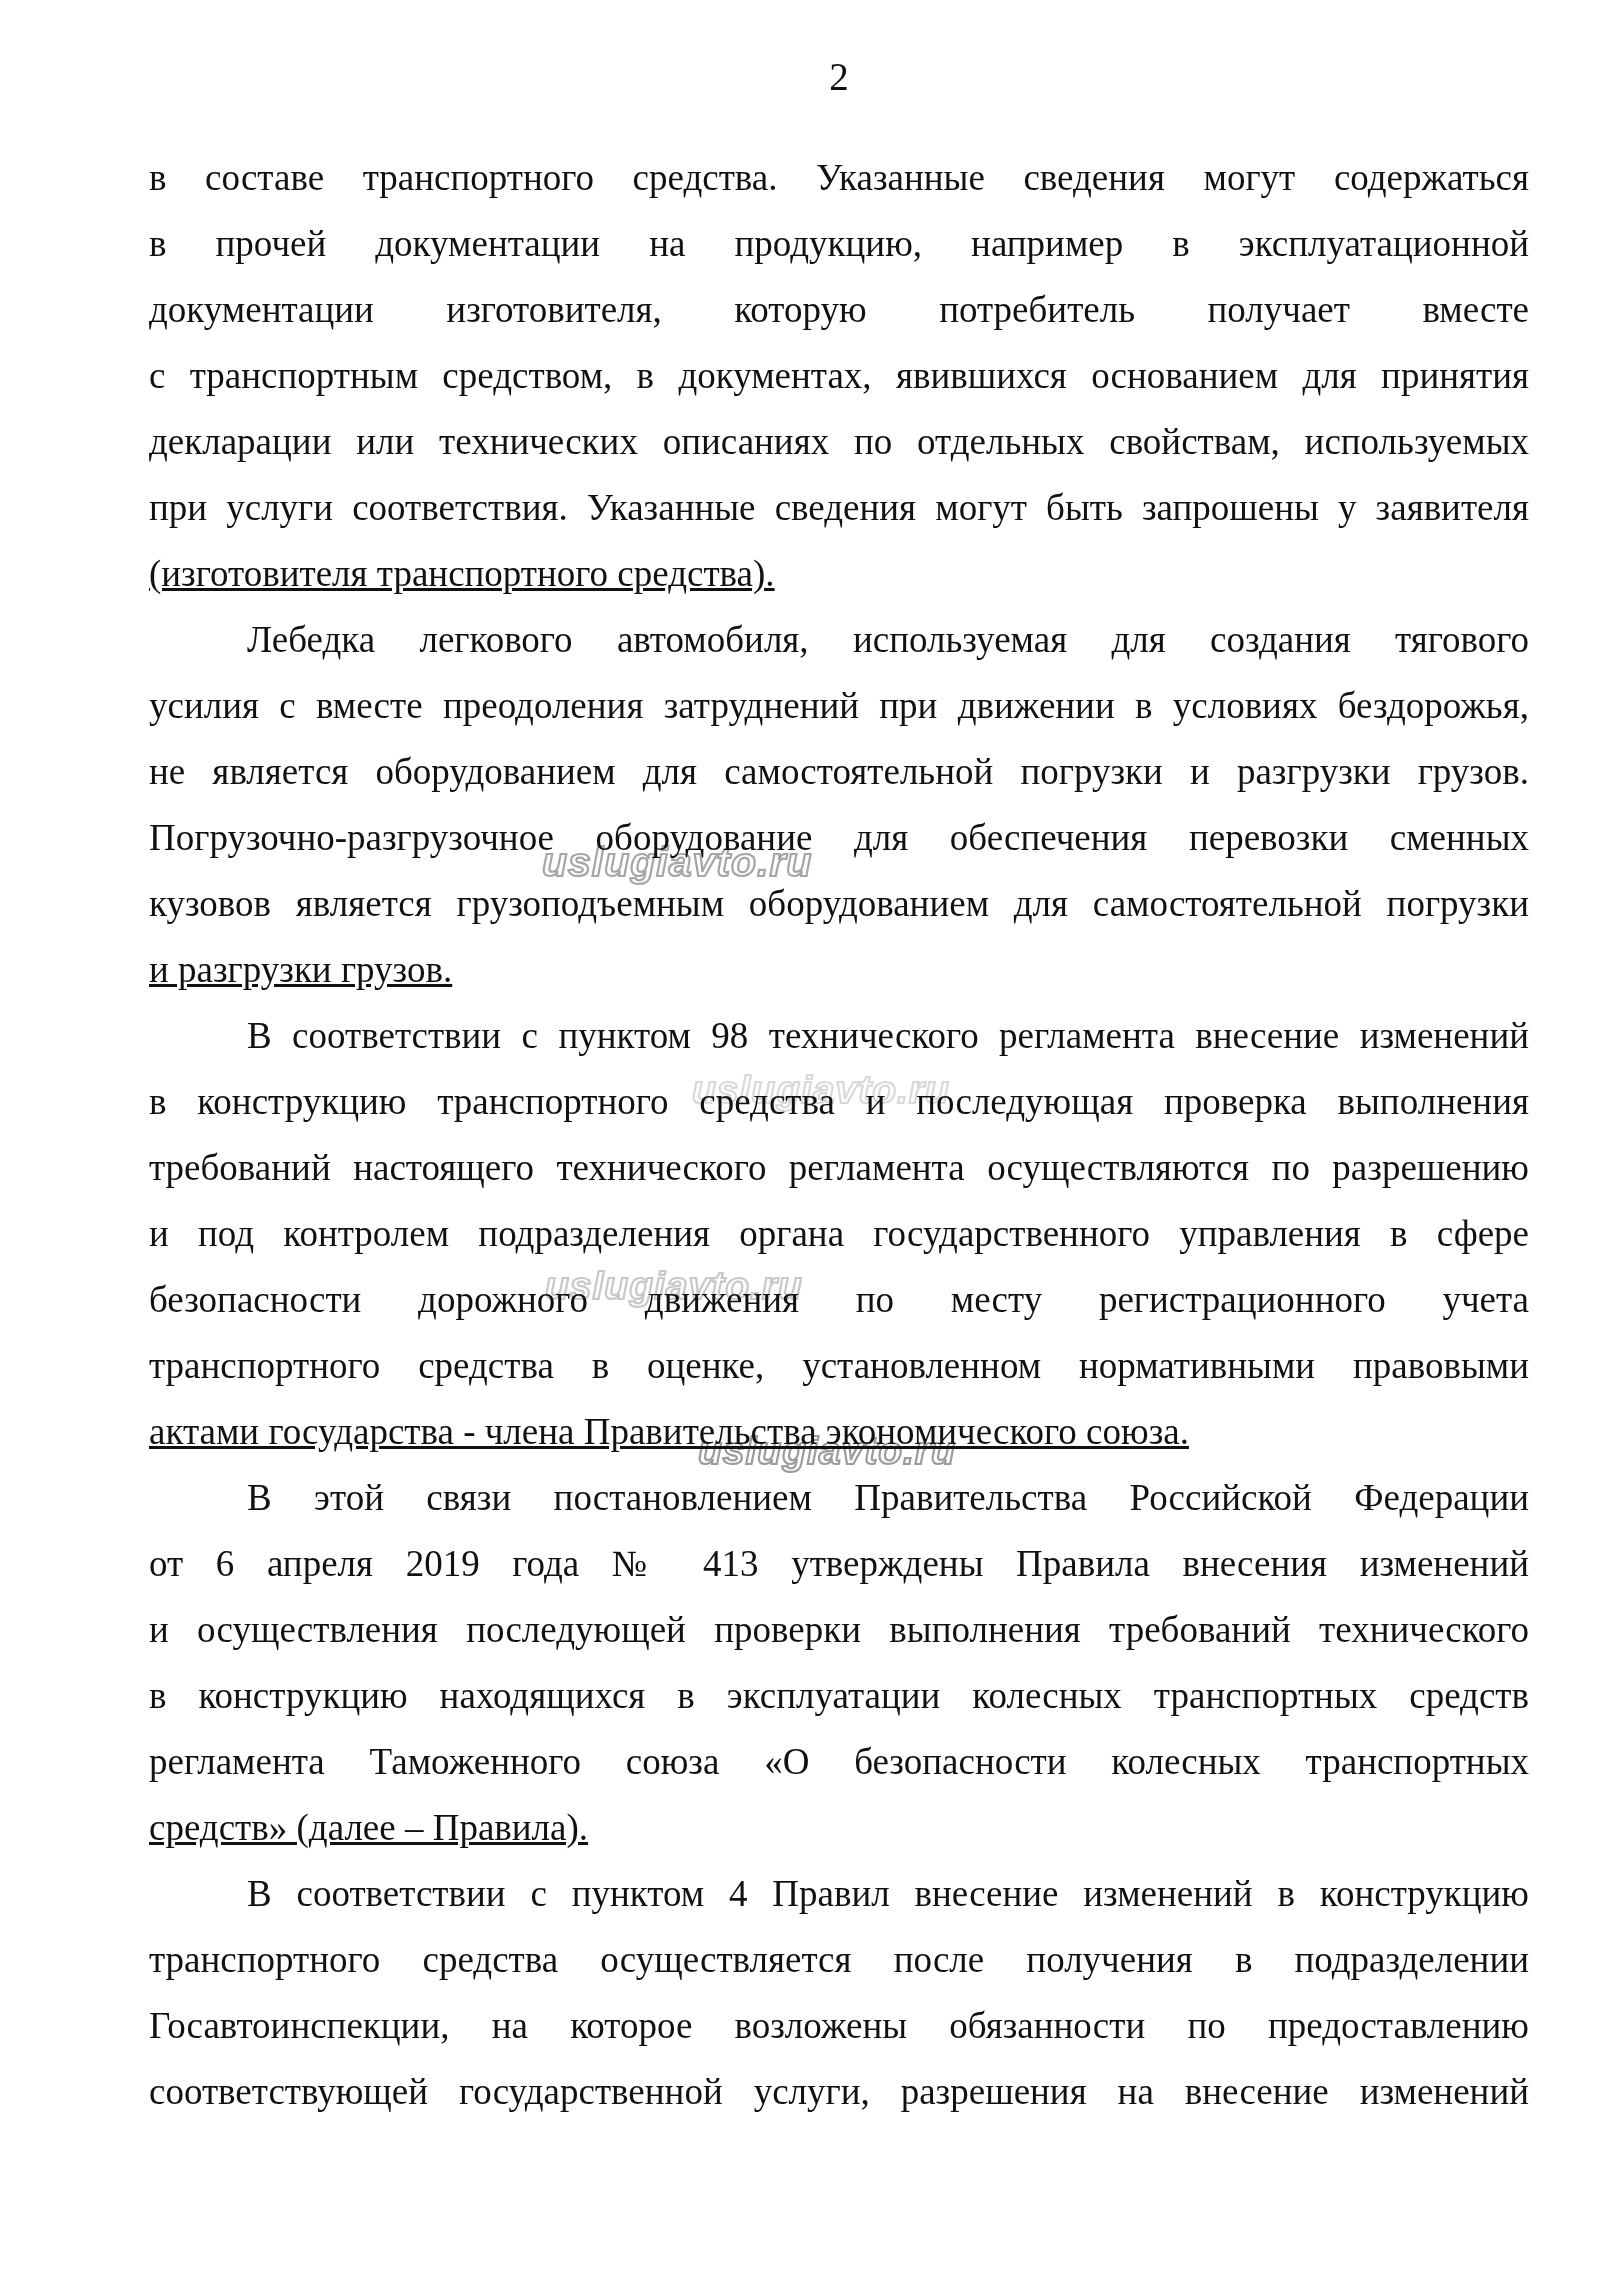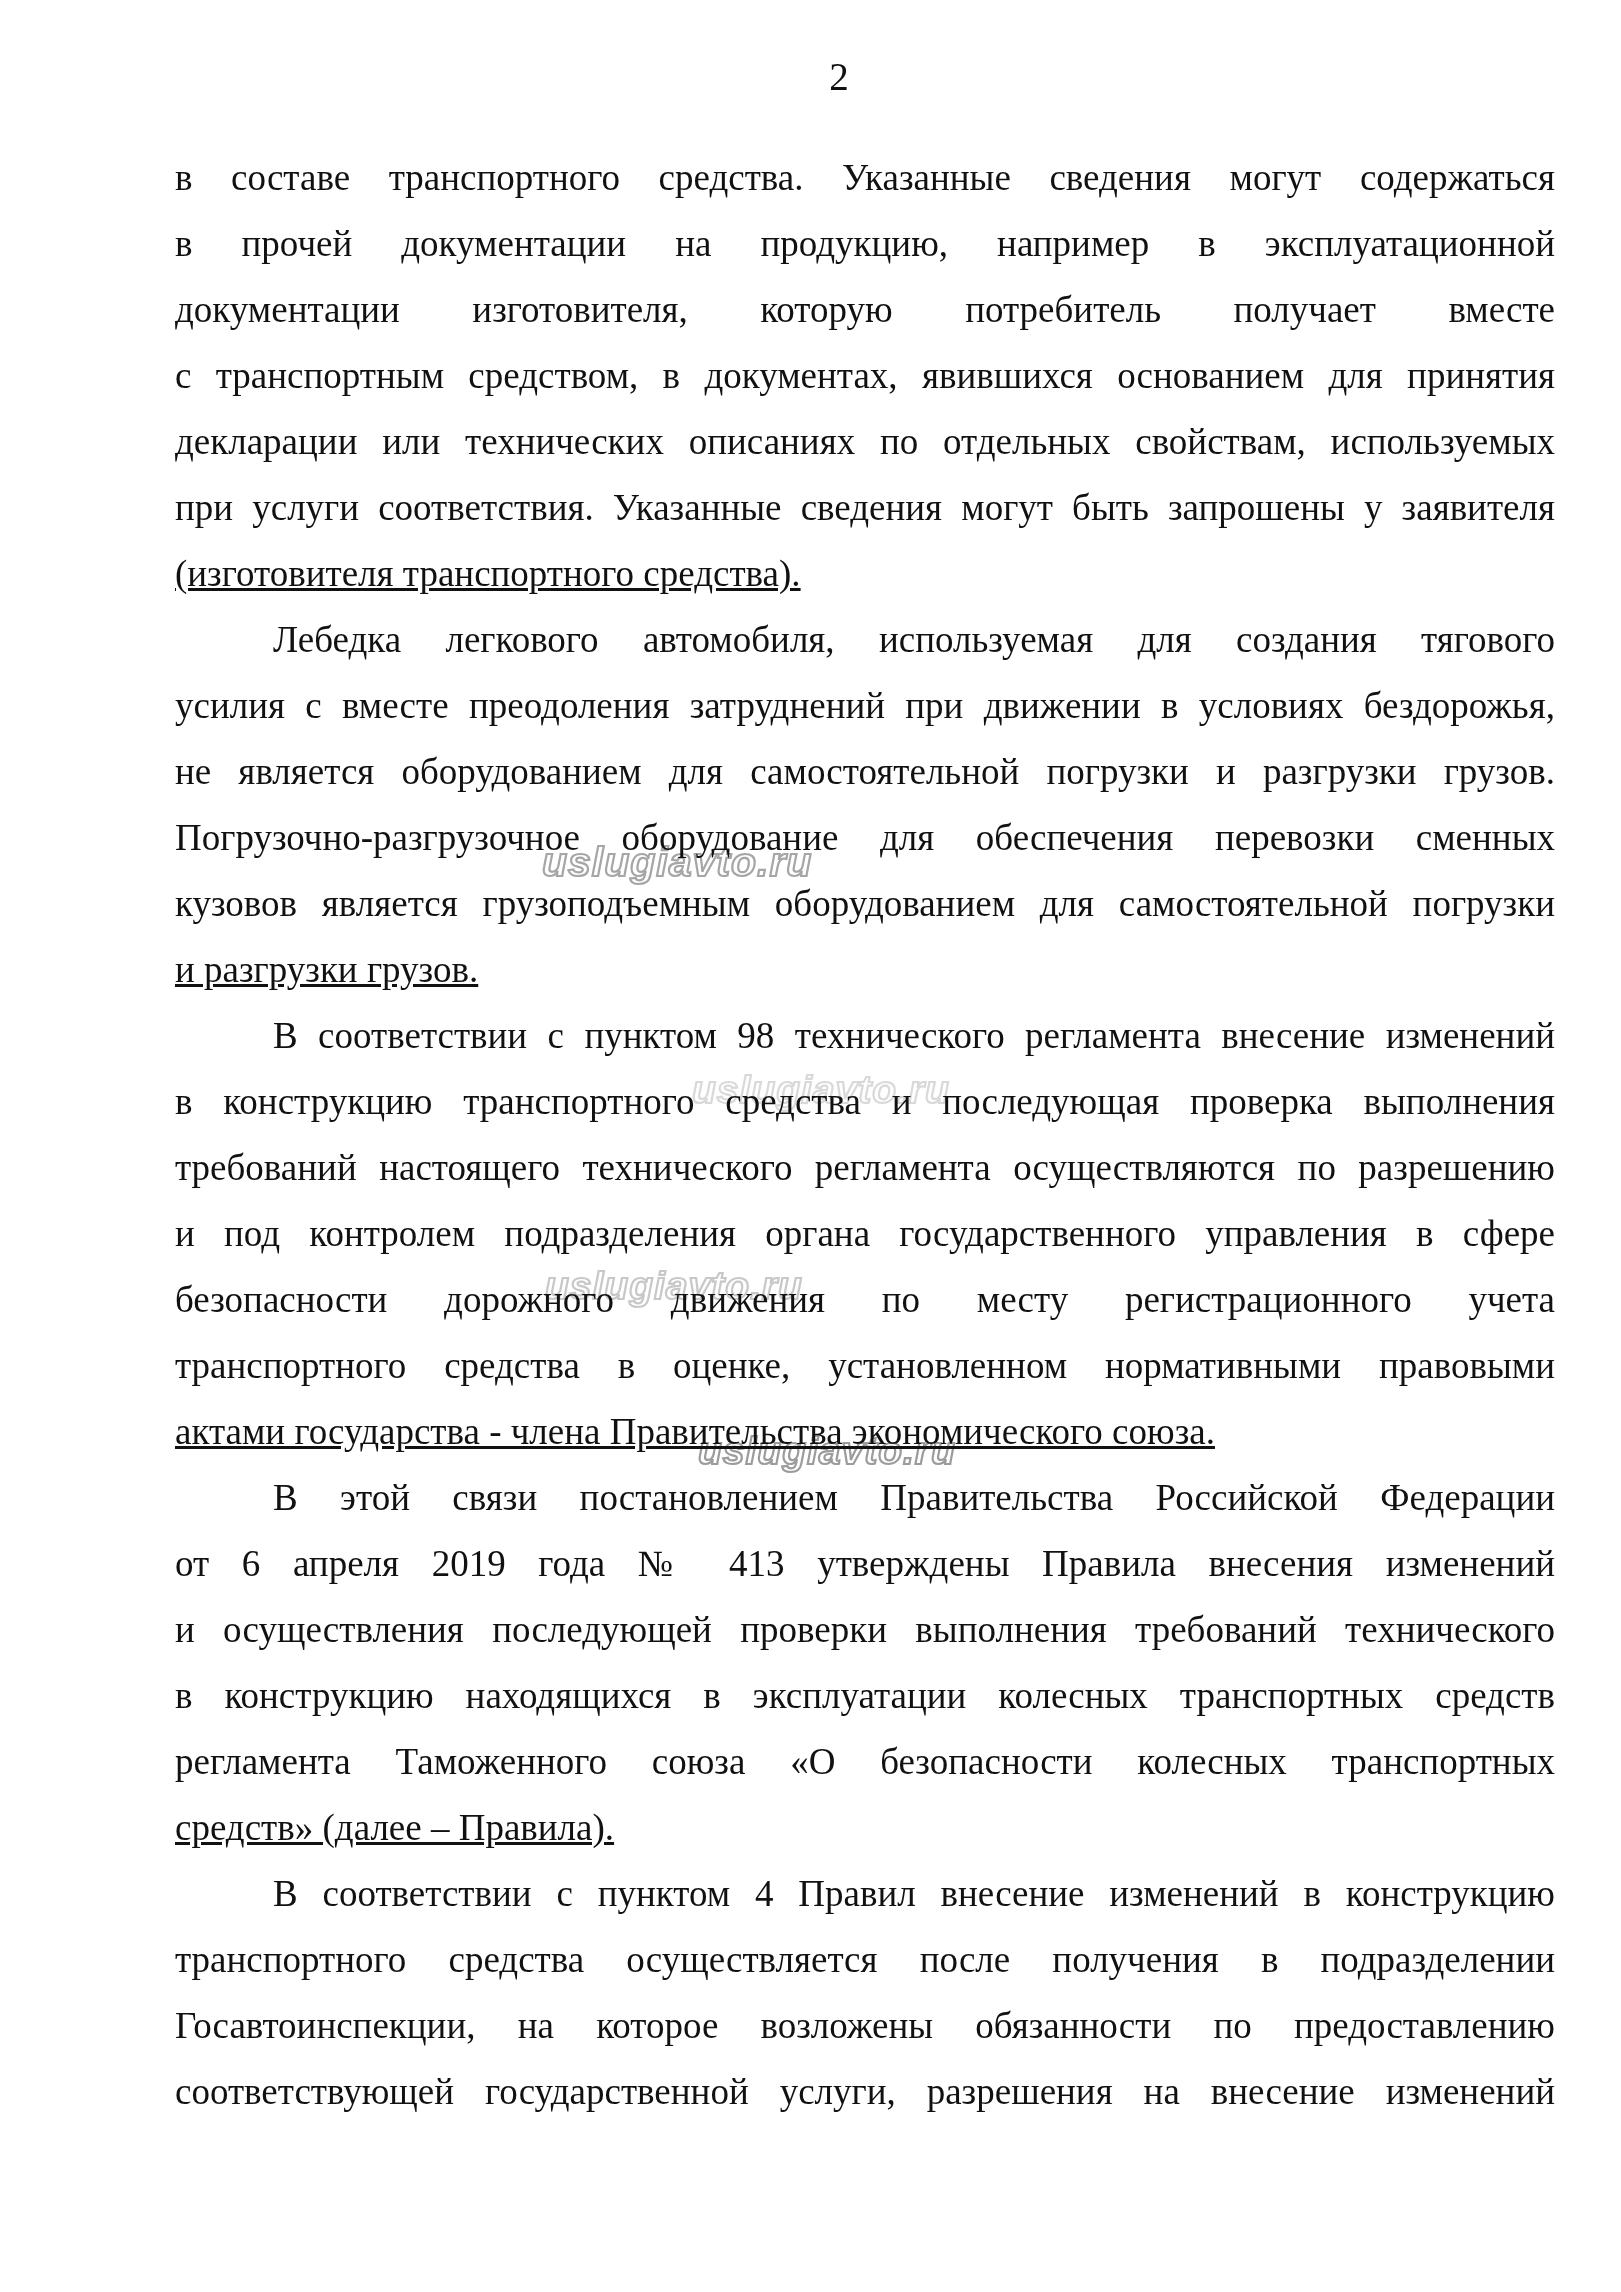--- a/index.html
+++ b/index.html
@@ -43,21 +43,20 @@
     white-space: nowrap;
   }
   .text-body {
     position: absolute;
     left: 149px;
     top: 145px;
     width: 1380px;
     font-size: 37px;
     line-height: 66px;
     z-index: 1;
-    margin-left: 26px;
   }
   .line {
     height: 66px;
     text-align: justify;
     text-align-last: justify;
   }
   .line.last {
     text-align-last: left;
     text-decoration: underline;
   }

